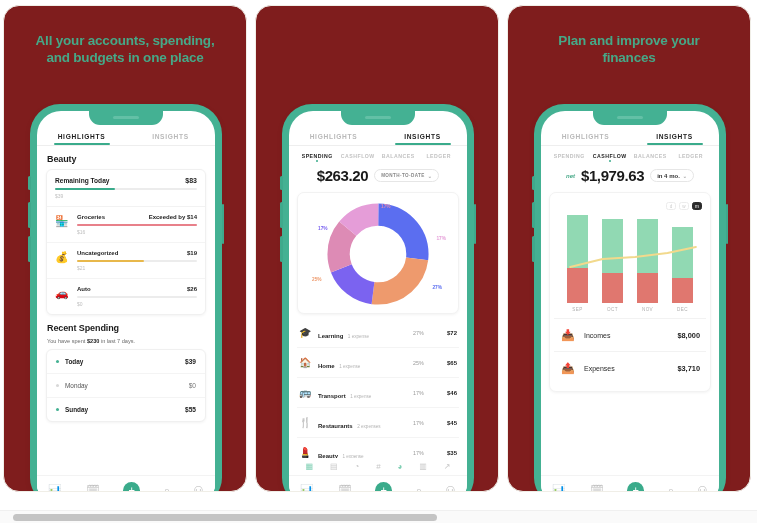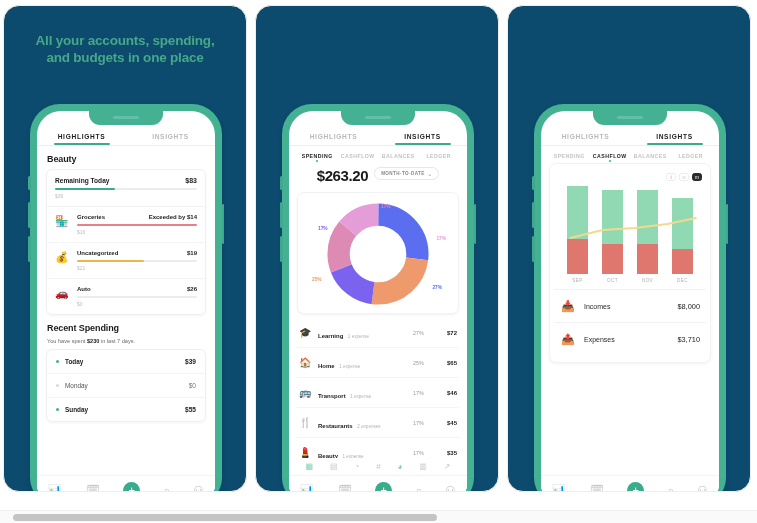--- a/index.html
+++ b/index.html
@@ -13,21 +13,21 @@
     position: relative;
     width: 757px; height: 523px;
     background: #ffffff;
     display: flex;
     gap: 8px;
     padding: 5px 3px 0 3px;
   }
   .card {
     position: relative;
     width: 244px; height: 487px;
-    background: #0c4a6e;
+    background: #7f1d1d;
     border-radius: 16px;
     border: 1px solid #f0eee7;
     overflow: hidden;
     flex: 0 0 auto;
   }
   .card-title {
     color: #46a887;
     font-weight: bold;
     text-align: center;
     font-size: 13.5px;
@@ -94,21 +94,21 @@
     flex: 1; text-align: center;
     font-size: 5.2px; font-weight: bold; letter-spacing: 0.5px;
     color: #c2c2c2; position: relative;
   }
   .subtab.active { color: #1c1c1c; }
   .subtab.active::after {
     content: ""; position: absolute; left: 50%; transform: translateX(-50%);
     bottom: -3px; width: 2px; height: 2px; background: #3aab8b; border-radius: 50%;
   }
   .amount-row {
-    display: flex; align-items: flex-start; justify-content: center;
+    display: flex; align-items: center; justify-content: center;
     gap: 6px; padding: 4px 0 8px 0; background: #fff;
   }
   .amount-net { font-size: 6px; color: #46a887; font-style: italic; font-weight: bold; }
   .amount-big { font-size: 15px; font-weight: bold; color: #1a1a1a; letter-spacing: -0.4px; }
   .pill {
     display: flex; align-items: center; gap: 3px;
     border: 1px solid #e6e6e6; border-radius: 9px;
     padding: 2.5px 6px; background: #fff;
     font-size: 4.6px; font-weight: bold; letter-spacing: 0.4px; color: #888;
   }
@@ -177,21 +177,21 @@
   .bars { display: flex; justify-content: space-around; align-items: flex-end; height: 88px; position: relative; padding: 0 6px; }
   .barcol { width: 21px; position: relative; height: 100%; display: flex; flex-direction: column; justify-content: flex-end; }
   .bar-up { background: #91d9b3; }
   .bar-dn { background: #e0776f; }
   .bclabels { display: flex; justify-content: space-around; padding: 4px 6px 6px 6px; }
   .bclabel { width: 21px; text-align: center; font-size: 4.6px; color: #b0b0b0; letter-spacing: 0.4px; }
   .trend { position: absolute; left: 0; top: 0; width: 100%; height: 100%; pointer-events: none; }
   .ie-row { display: flex; align-items: center; padding: 8px 6px; border-top: 1px solid #f2f2f2; }
   .ie-icon { width: 16px; height: 16px; font-size: 11px; display: flex; align-items: center; justify-content: center; }
   .ie-label { flex: 1; padding-left: 8px; font-size: 7px; color: #2a2a2a; }
-  .ie-amt { font-size: 7.4px; font-weight: normal; color: #1c1c1c; }
+  .ie-amt { font-size: 7.4px; font-weight: bold; color: #1c1c1c; }
   
   .iconstrip {
     position: absolute; left: 0; right: 0; bottom: 29px; height: 17px;
     display: flex; align-items: center; justify-content: space-around;
     background: #fff; padding: 0 8px;
   }
   .stripicon { font-size: 8px; color: #c8c8c8; }
   .stripicon.green { color: #7fcfb3; }
   
   .navbar {
@@ -448,20 +448,21 @@
           <span class="navicon">🗓</span>
           <span class="fab">+</span>
           <span class="navicon">⌕</span>
           <span class="navicon">⚇</span>
         </div>
       </div>
     </div>
   </div>
 
   <div class="card">
+    <div class="card-title">Plan and improve your finances</div>
 
     <div class="phone">
       <div class="side-btn b1"></div>
       <div class="side-btn b2"></div>
       <div class="side-btn b3"></div>
       <div class="side-btn right"></div>
       <div class="screen">
         <div class="notch">
             <div class="speaker"></div>
           </div>
@@ -471,20 +472,28 @@
           <div class="toptab active">INSIGHTS</div>
         </div>
 
         <div class="subtabs">
           <div class="subtab">SPENDING</div>
           <div class="subtab active">CASHFLOW</div>
           <div class="subtab">BALANCES</div>
           <div class="subtab">LEDGER</div>
         </div>
 
+        <div class="amount-row">
+          <span class="amount-net">net</span>
+          <span class="amount-big">$1,979.63</span>
+          <span class="pill wide">
+            <span>in 4 mo.</span>
+            <span class="chev">⌄</span>
+          </span>
+        </div>
 
         <div class="chart-card">
           <div class="bc-tools">
             <span class="tool">d</span>
             <span class="tool">w</span>
             <span class="tool on">m</span>
           </div>
 
           <div class="bars">
             <div class="barcol">

